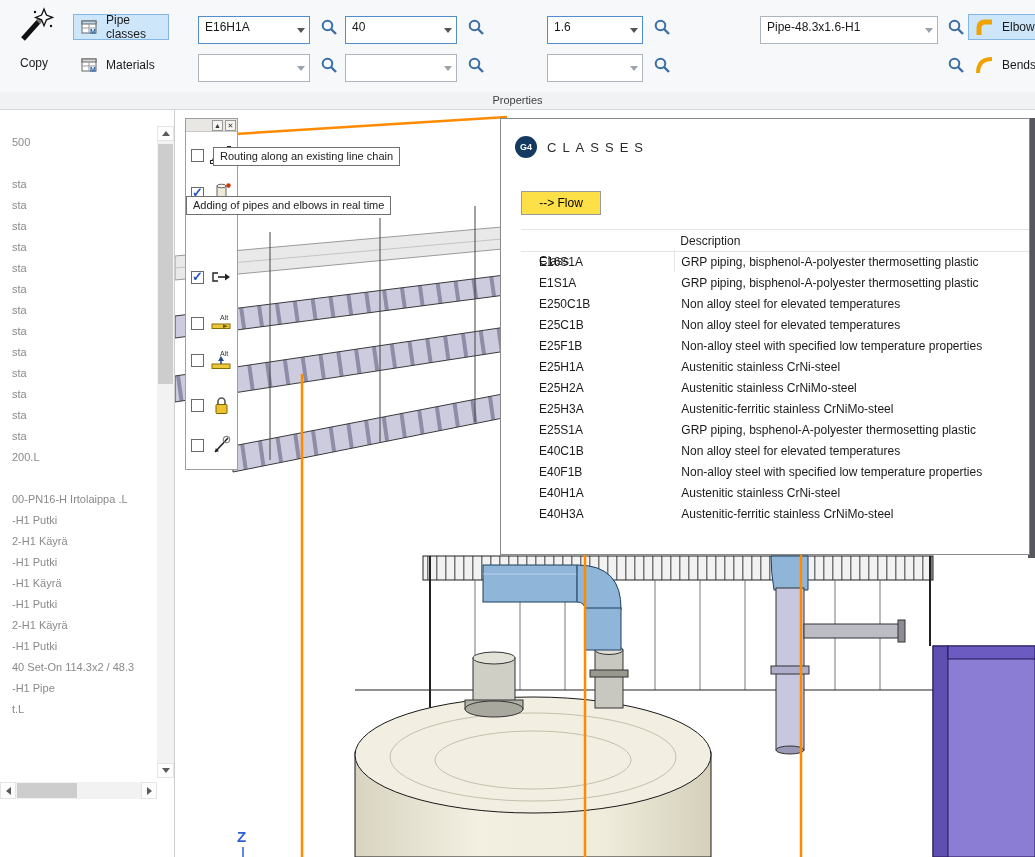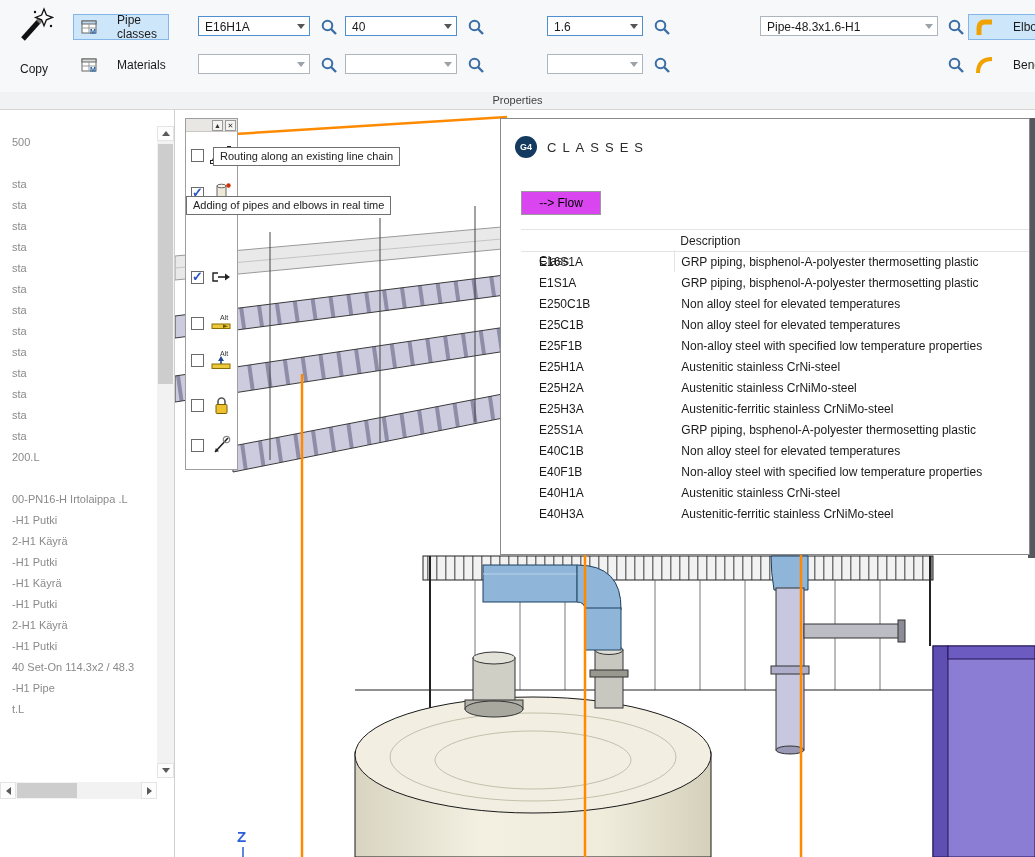--- a/index.html
+++ b/index.html
@@ -4,28 +4,28 @@
 <style>
   * { margin:0; padding:0; box-sizing:border-box; }
   html,body { background:#fff; }
   body { font-family:"Liberation Sans", sans-serif; color:#1a1a1a; }
   #app { position:relative; width:1035px; height:857px; background:#fff; overflow:hidden; }
 
   
   .toolbar { position:absolute; left:0; top:0; width:1035px; height:92px; background:#f7f8f9; }
   .wand-group { position:absolute; left:8px; top:4px; width:52px; height:84px; text-align:center; cursor:default; }
   .wand-group svg { display:block; margin:2px auto 0; }
-  .wand-label { font-size:12px; color:#1a1a1a; margin-top:16px; }
-
-  .tb-btn { position:absolute; height:26px; display:flex; align-items:center; gap:20px; padding:0 7px;
+  .wand-label { font-size:12px; color:#1a1a1a; margin-top:10px; }
+
+  .tb-btn { position:absolute; height:26px; display:flex; align-items:center; gap:9px; padding:0 7px;
             font-size:12px; border:1px solid transparent; background:transparent; cursor:default; }
   .tb-btn.hl { background:#cde6f9; border-color:#84b6e8; }
   .tb-btn svg { flex:0 0 auto; }
 
-  .dd { position:absolute; height:20px; background:#fff; border:1px solid #4f8fd0; font-size:12px;padding-left:13px; }
+  .dd { position:absolute; height:28px; background:#fff; border:1px solid #4f8fd0; font-size:12px;padding-left:13px; }
   .dd.gray { border-color:#adb6bf; }
   .dd-val { position:absolute; left:6px; top:3px; white-space:nowrap; }
   .dd-btn { position:absolute; right:0; top:0; width:16px; height:100%; display:flex; align-items:center; justify-content:center; }
   .caret { width:0; height:0; border-left:4px solid transparent; border-right:4px solid transparent; border-top:5px solid #555; }
   .dd.gray .caret { border-top-color:#9aa2aa; }
 
   .mag { position:absolute; width:22px; height:22px; background:transparent; border:none; display:flex; align-items:center; justify-content:center; }
 
   .properties-bar { position:absolute; left:0; top:92px; width:1035px; height:18px; background:#f1f2f3;
                     border-bottom:1px solid #d6d6d6; text-align:center; font-size:11px; color:#3f3f3f; line-height:17px; }
@@ -60,21 +60,21 @@
   
   .tooltip { position:absolute; background:#fefefe; border:1px solid #707070; font-size:11px; color:#222;
              padding:2px 6px 3px; white-space:nowrap; z-index:40; }
 
   
   .classes-window { position:absolute; left:500px; top:118px; width:530px; height:437px; background:#fff; border:1px solid #8a8a8a; z-index:20; }
   .cw-header { position:absolute; left:14px; top:16px; height:24px; display:flex; align-items:center; }
   .g4-logo { display:inline-block; width:22px; height:22px; border-radius:50%; background:#143a60; color:#fff;
              font-size:9px; font-weight:bold; text-align:center; line-height:22px; }
   .cw-title { margin-left:10px; font-size:13px; letter-spacing:6px; color:#2c2c2c; }
-  .flow-btn { position:absolute; left:20px; top:72px; width:80px; height:24px; background:#d946ef; border:1px solid #9a9a9a;
+  .flow-btn { position:absolute; left:20px; top:72px; width:80px; height:24px; background:#fde047; border:1px solid #9a9a9a;
               font-size:12px; font-family:"Liberation Sans",sans-serif; }
   .cw-table { position:absolute; left:20px; top:110px; width:508px; bottom:8px; border-top:1px solid #e4e4e4; overflow:hidden; }
   .cw-thead { height:22px; line-height:22px; border-bottom:1px solid #e4e4e4; font-size:12px; color:#222; white-space:nowrap; }
   .col-class { display:inline-block; width:155px; padding-left:18px; vertical-align:top; }
   .cw-thead .col-class { border-right:1px solid #e4e4e4; width:154px;margin-top:20px; }
   .col-desc { display:inline-block; padding-left:2px; }
   .cw-row { height:21px; line-height:21px; font-size:12px; white-space:nowrap; cursor:default; }
 </style>
 </head>
 <body>

